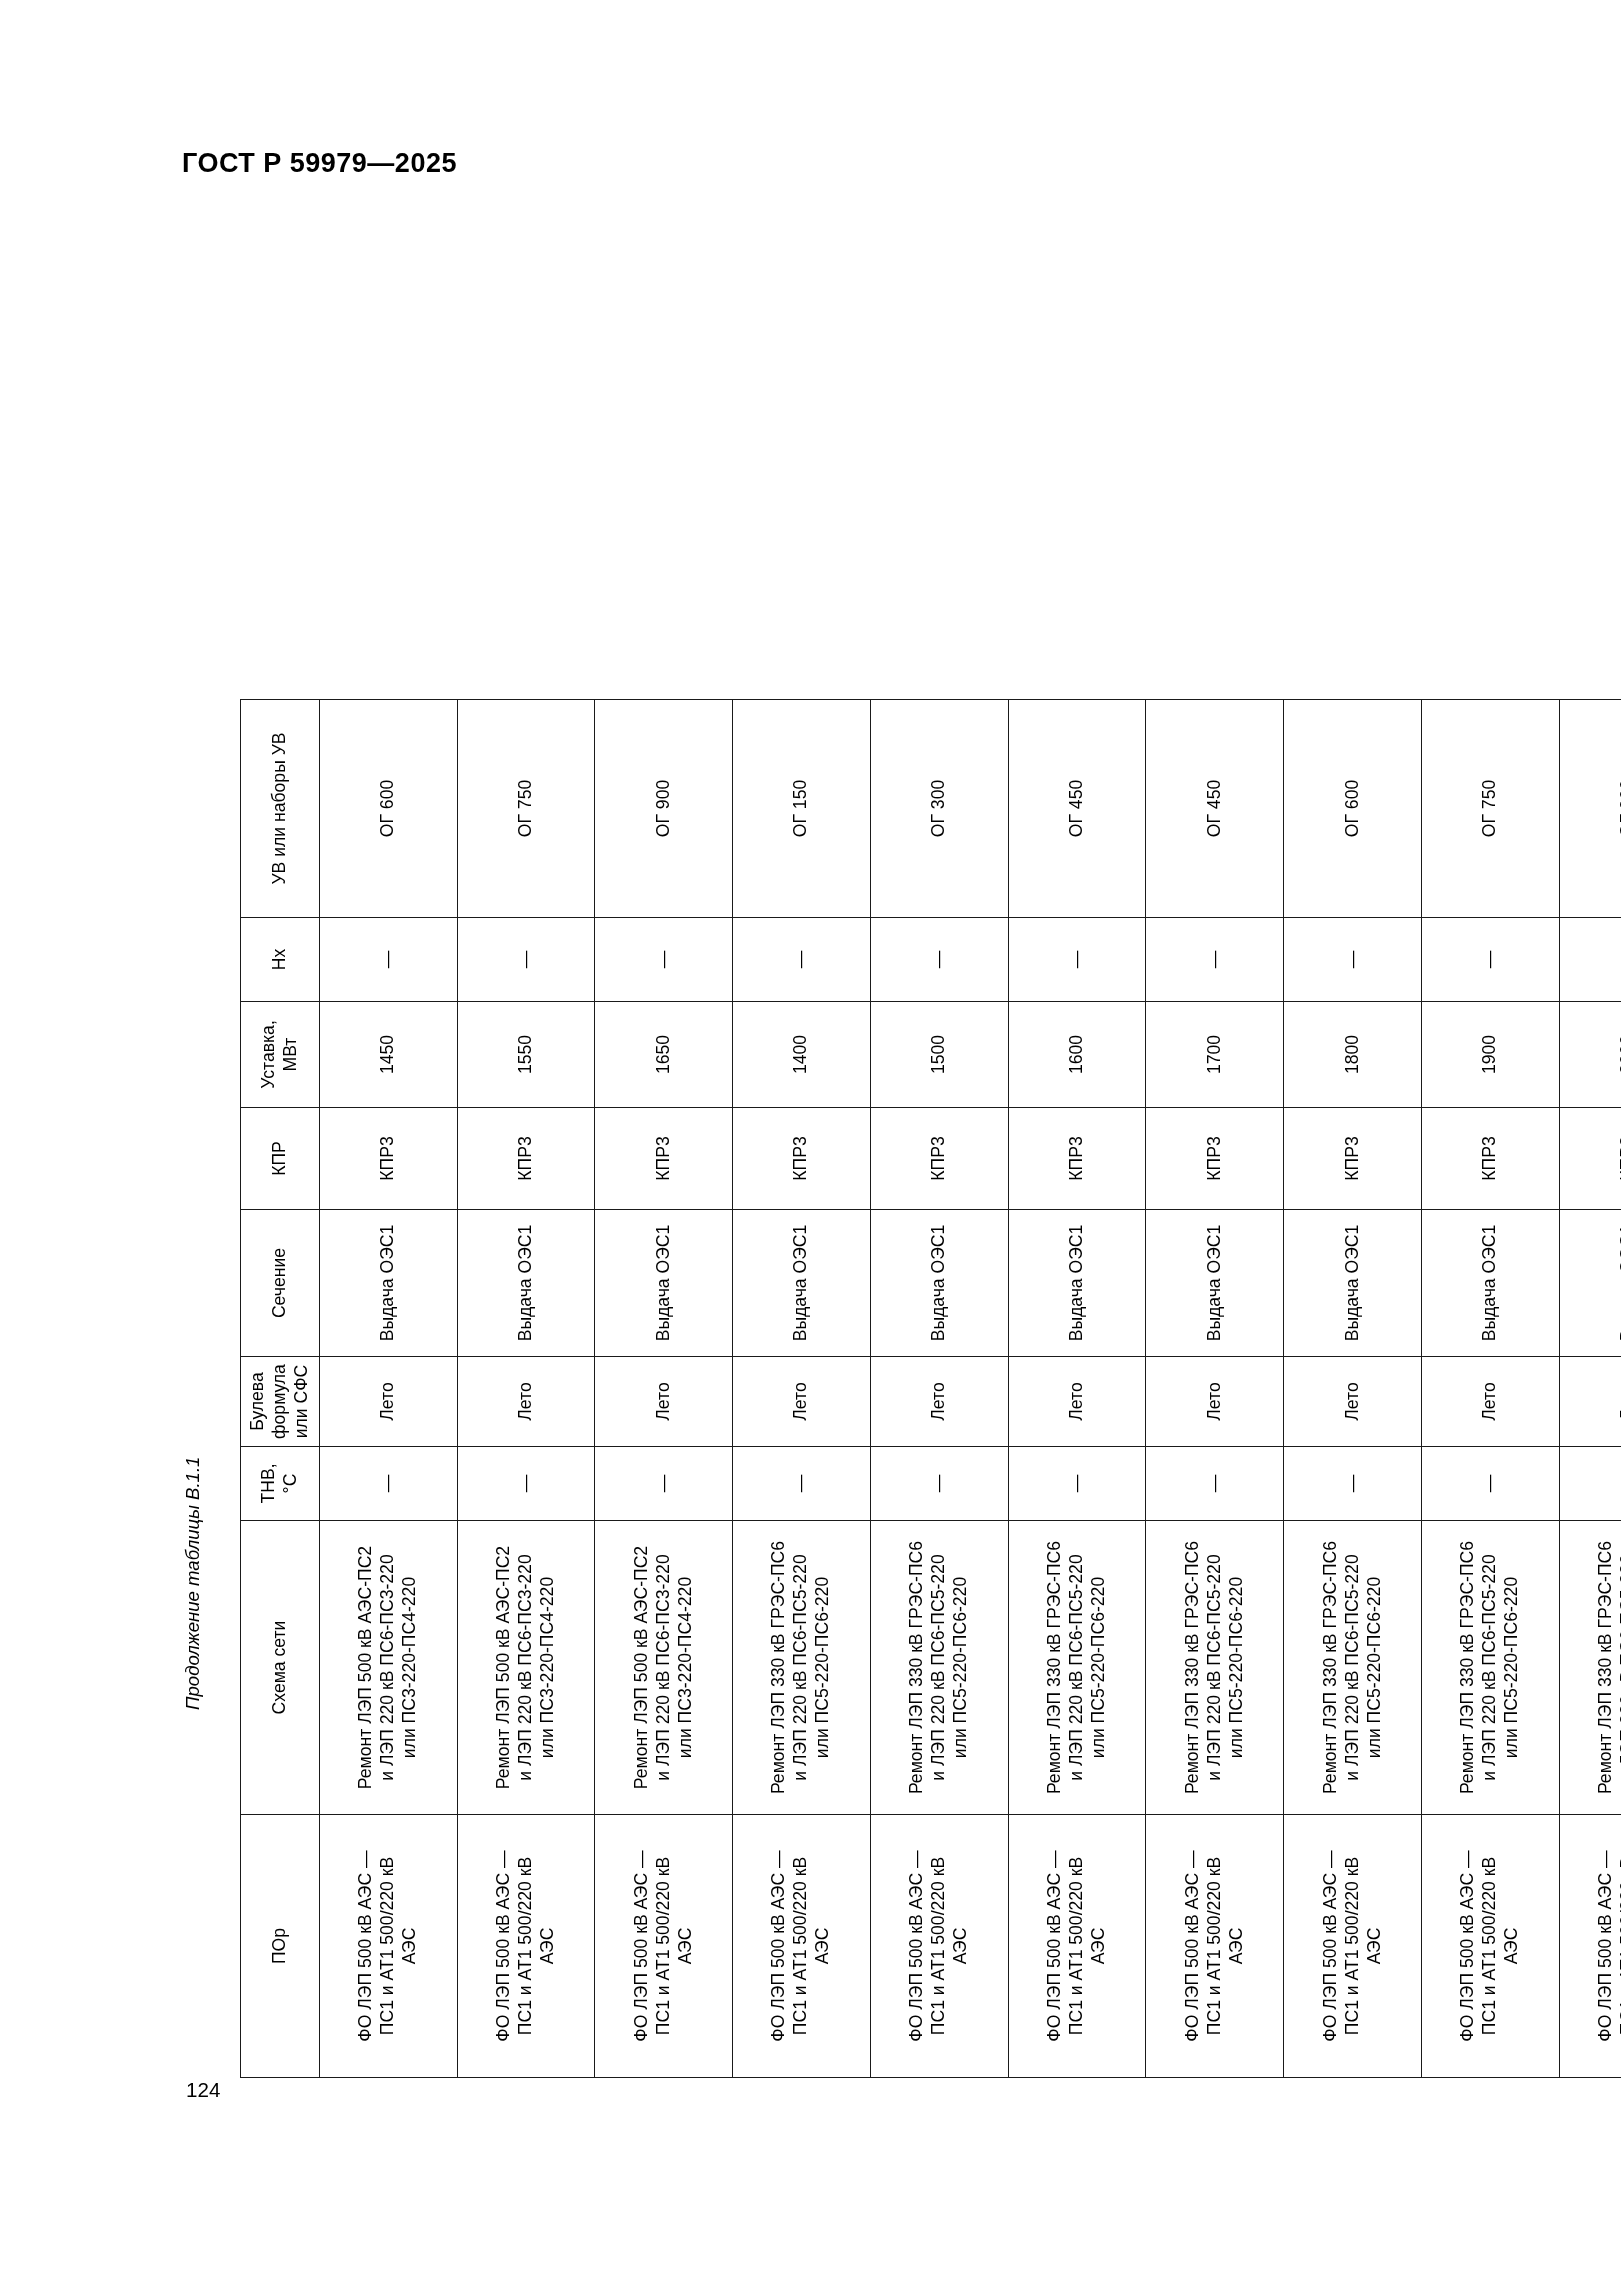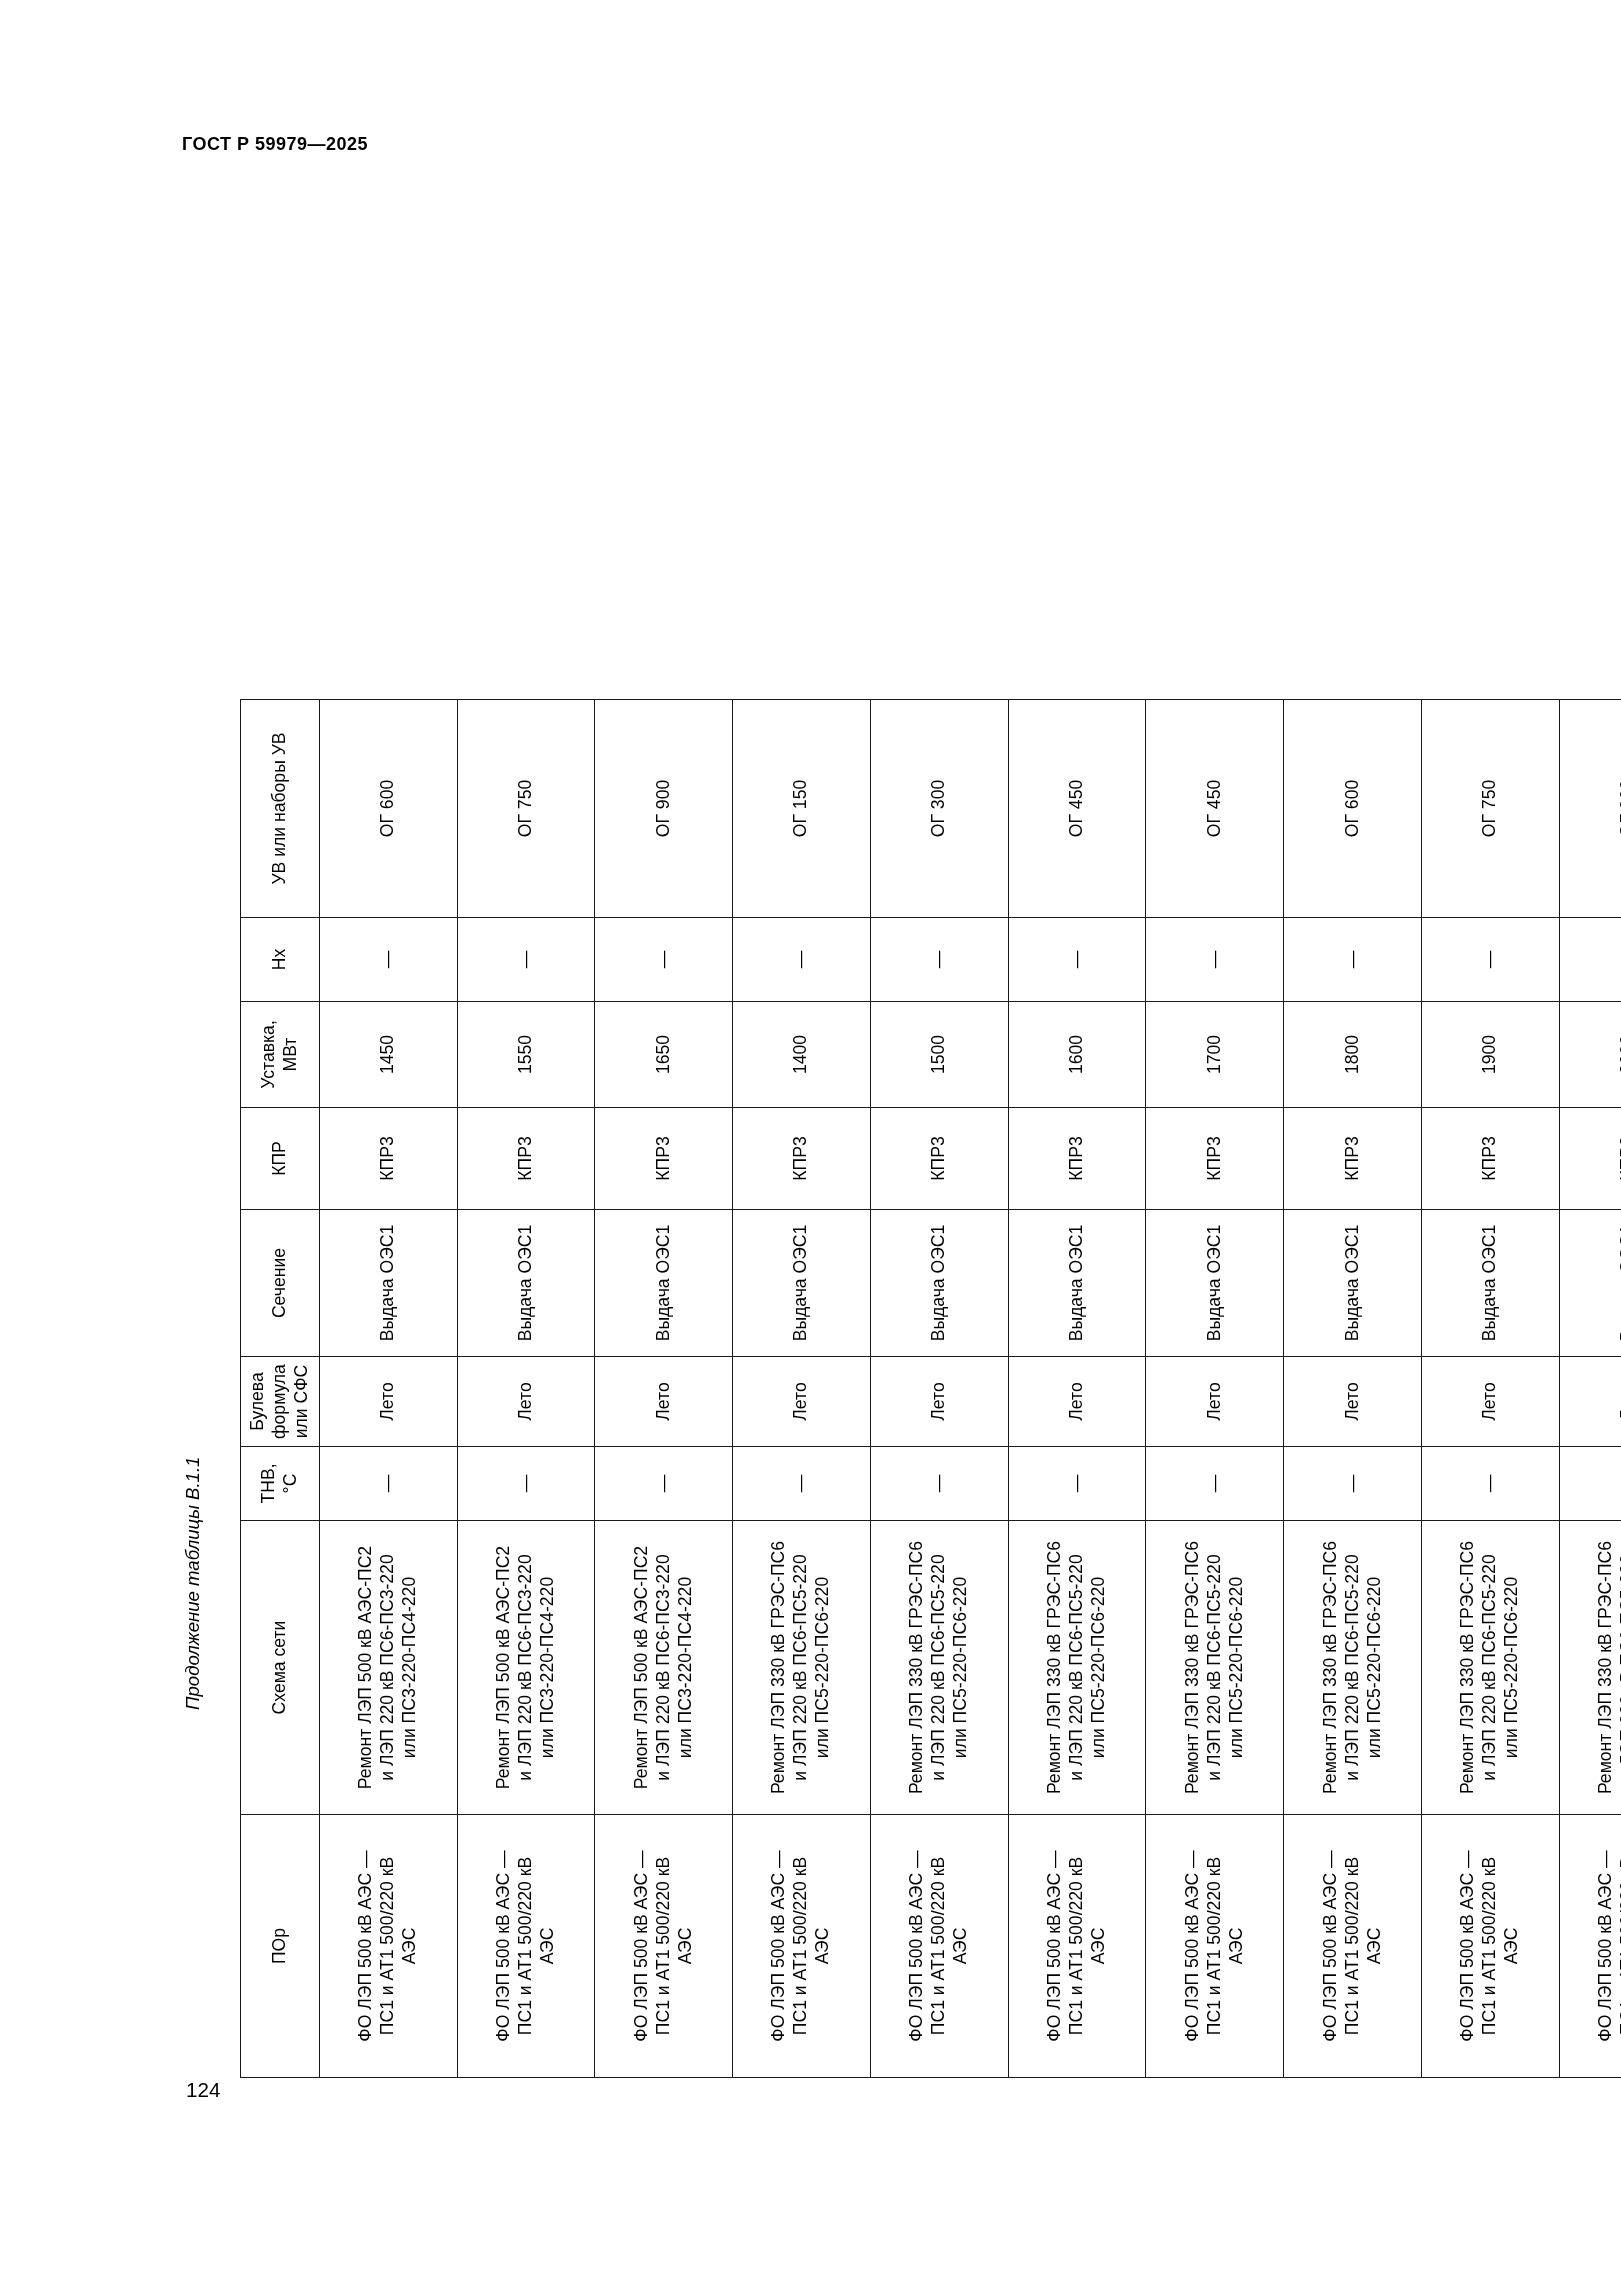--- a/index.html
+++ b/index.html
@@ -12,22 +12,22 @@
     width: 1621px;
     height: 2293px;
     background: #ffffff;
     font-family: "Liberation Sans", sans-serif;
     color: #000000;
     overflow: hidden;
   }
   .header-std {
     position: absolute;
     left: 182px;
-    top: 134px;
-    font-size: 18px;
+    top: 148px;
+    font-size: 27px;
     font-weight: bold;
     letter-spacing: 0.5px;
   }
   .page-number {
     position: absolute;
     left: 186px;
     top: 2078px;
     font-size: 20.6px;
     text-align: right;
   }

